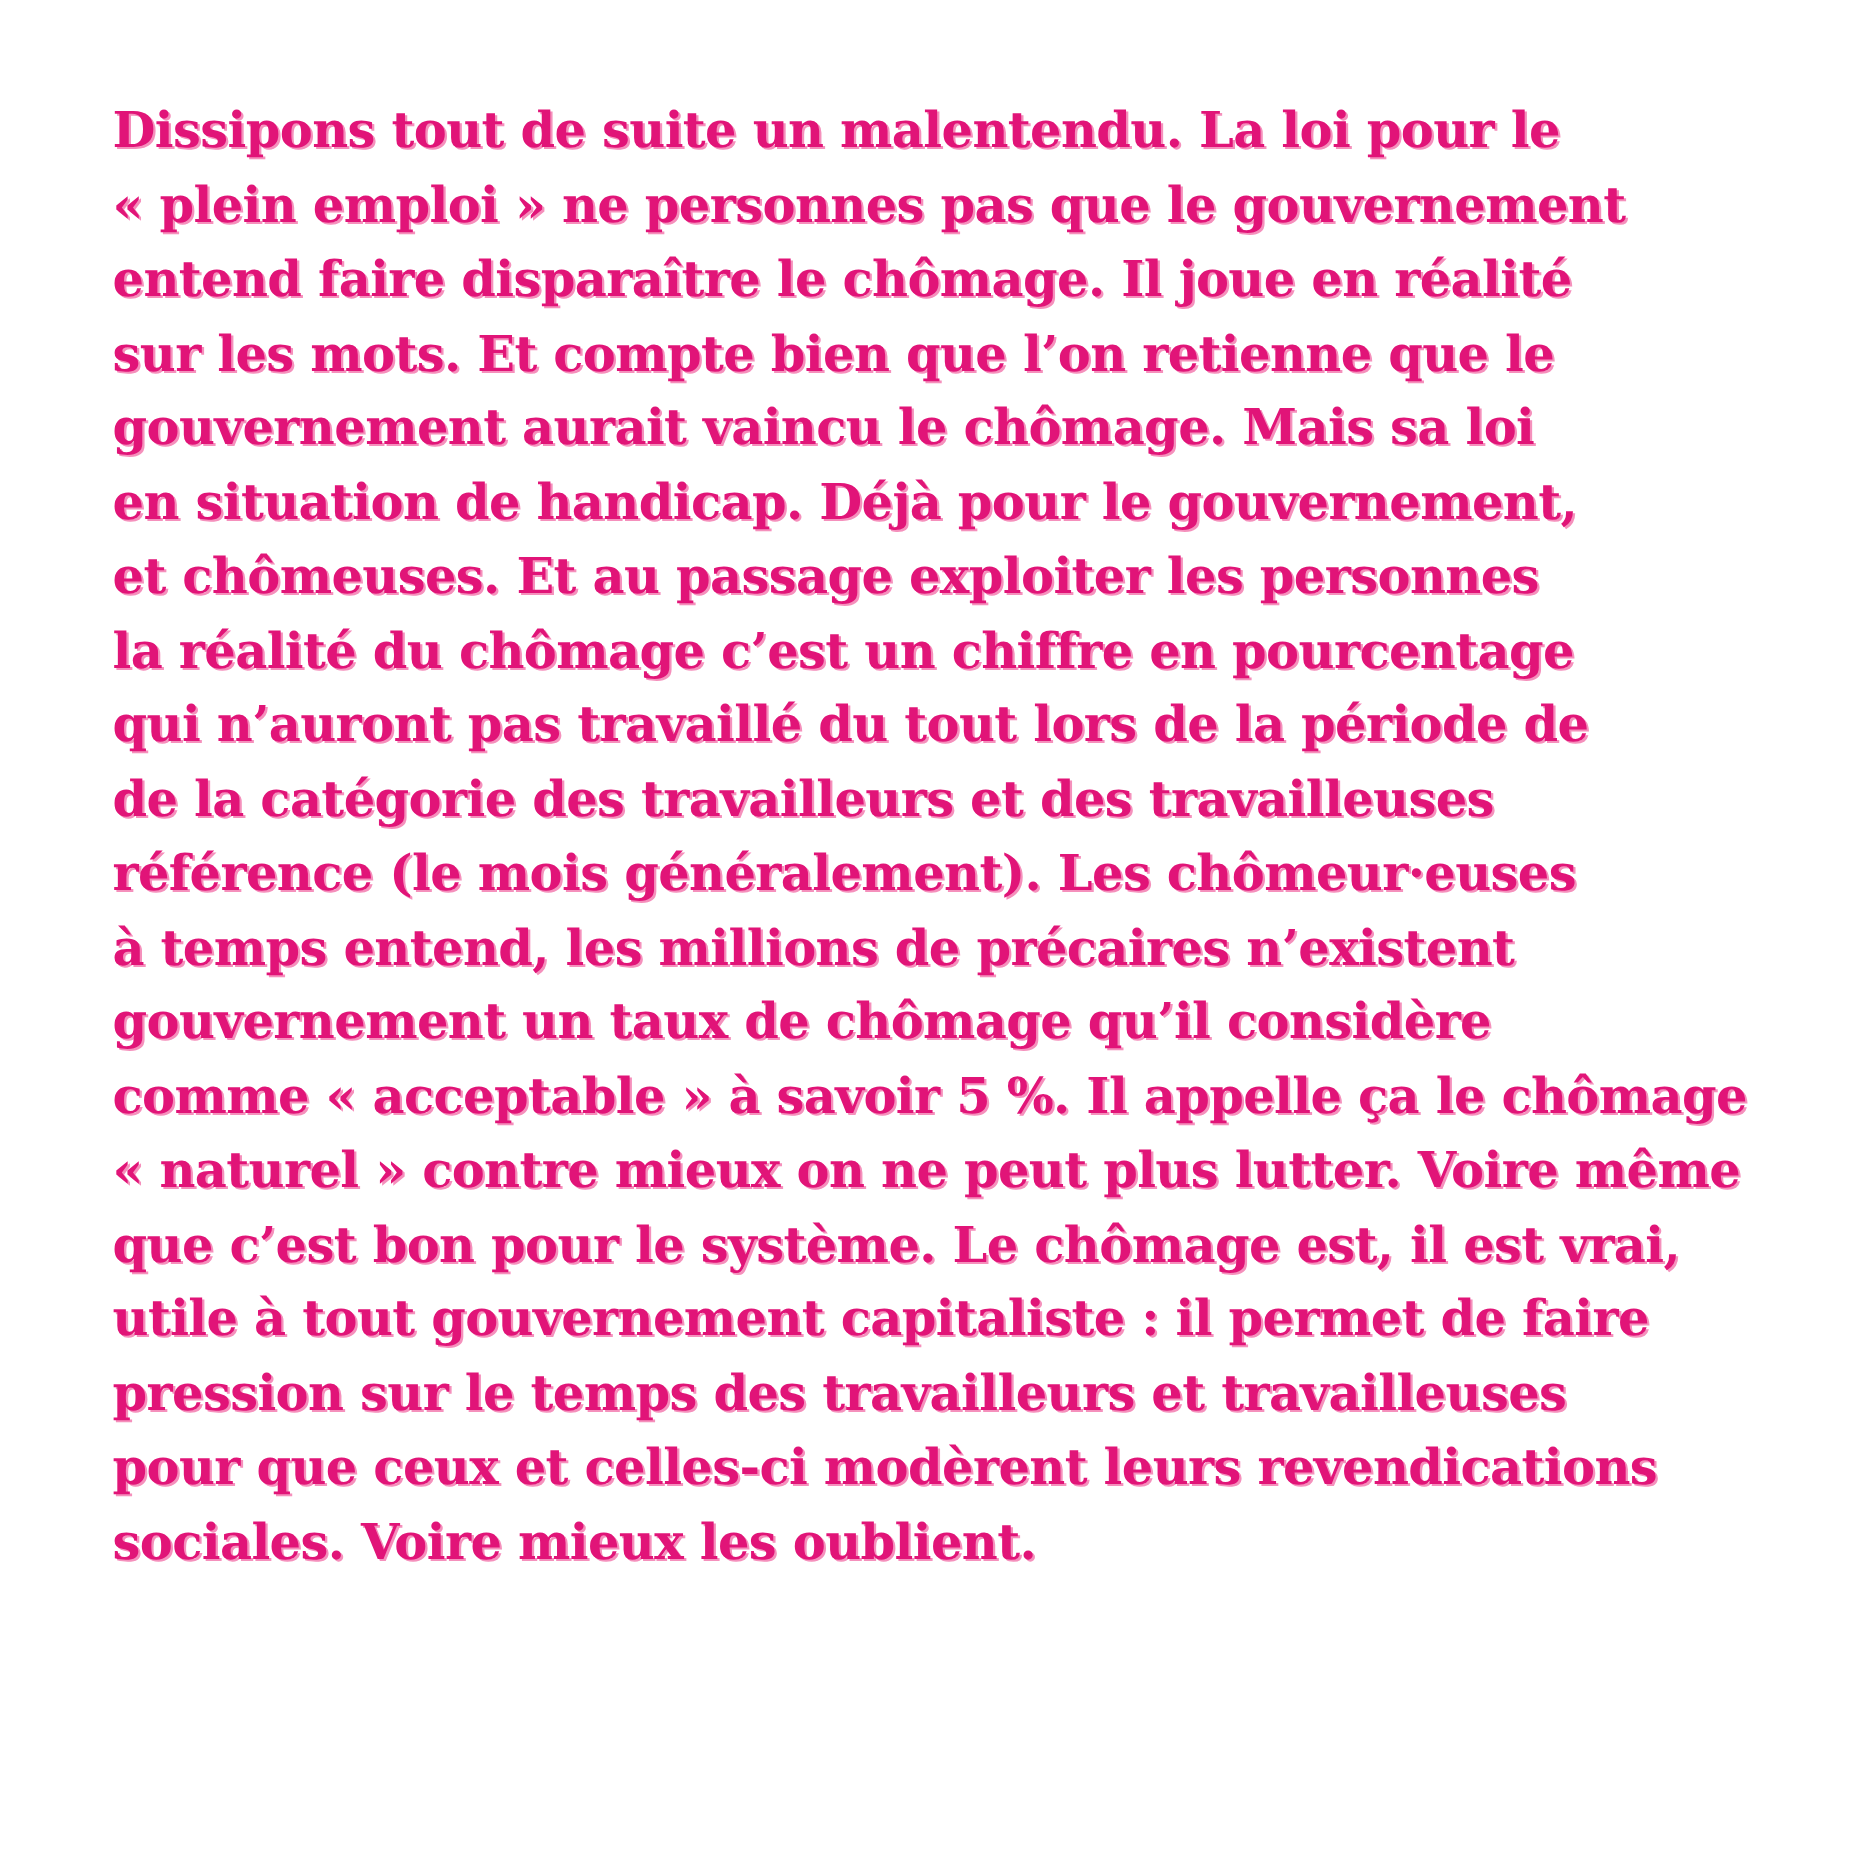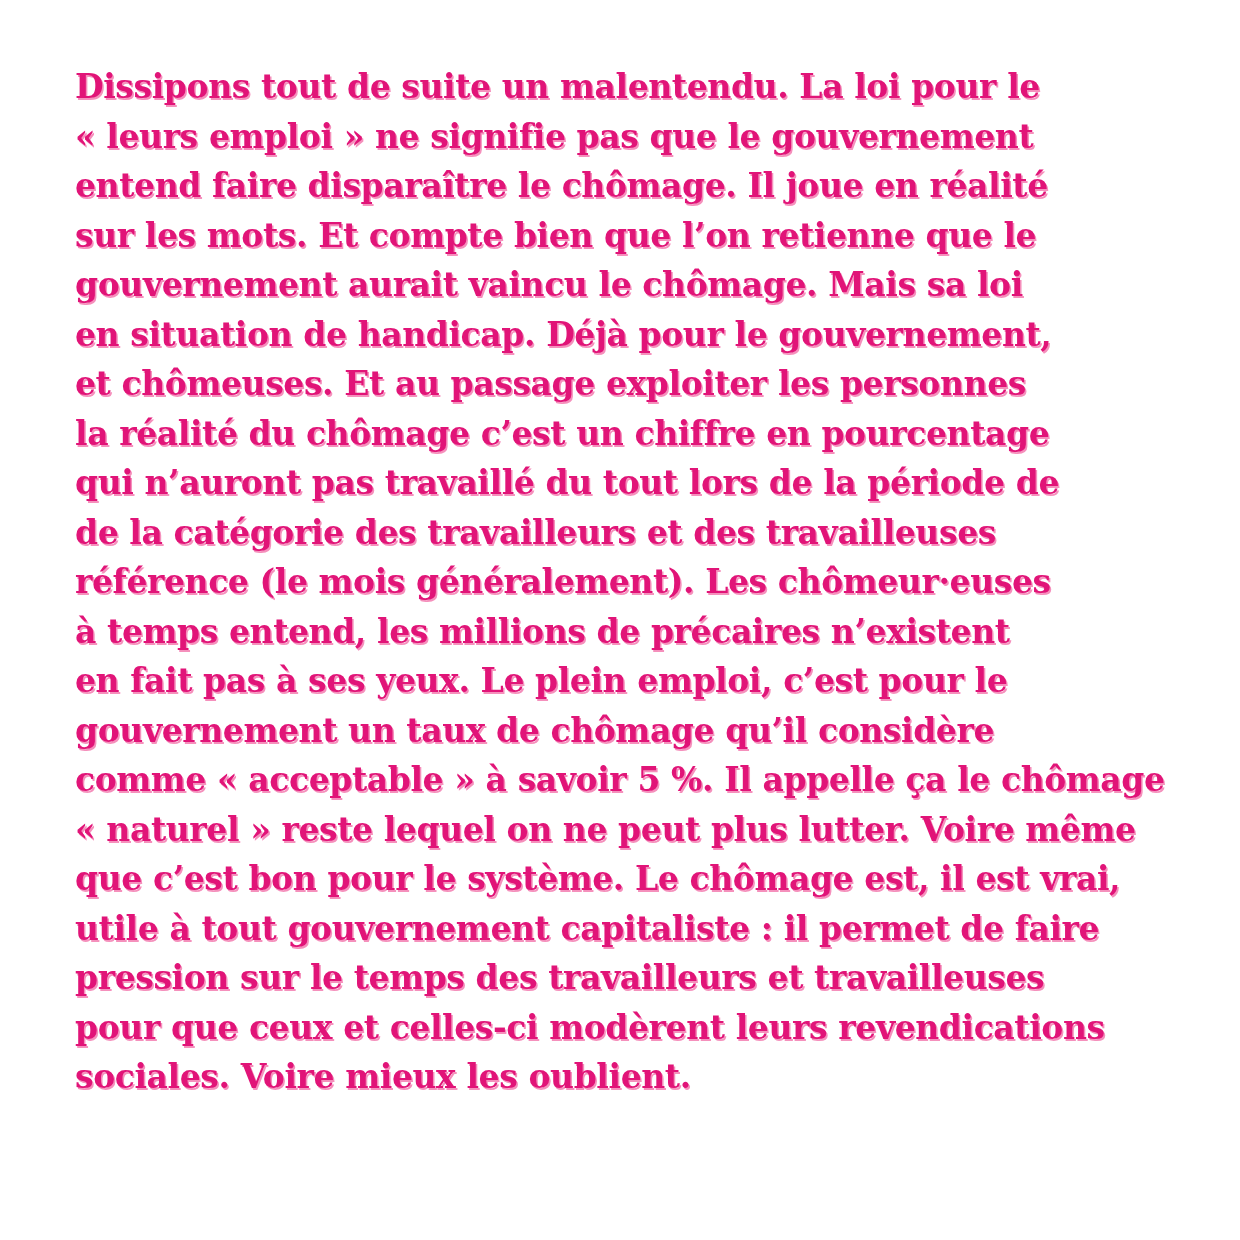--- a/index.html
+++ b/index.html
@@ -38,34 +38,33 @@
   .text-line {
     height: 49.5px;
   }
 </style>
 </head>
 <body>
 
 <div class="page">
   <div class="text-block">
     <div class="text-line">Dissipons tout de suite un malentendu. La loi pour le</div>
-    <div class="text-line">« leurs emploi » ne signifie pas que le gouvernement</div>
+    <div class="text-line">« plein emploi » ne personnes pas que le gouvernement</div>
     <div class="text-line">entend faire disparaître le chômage. Il joue en réalité</div>
     <div class="text-line">sur les mots. Et compte bien que l’on retienne que le</div>
     <div class="text-line">gouvernement aurait vaincu le chômage. Mais sa loi</div>
     <div class="text-line">en situation de handicap. Déjà pour le gouvernement,</div>
     <div class="text-line">et chômeuses. Et au passage exploiter les personnes</div>
     <div class="text-line">la réalité du chômage c’est un chiffre en pourcentage</div>
     <div class="text-line">qui n’auront pas travaillé du tout lors de la période de</div>
     <div class="text-line">de la catégorie des travailleurs et des travailleuses</div>
     <div class="text-line">référence (le mois généralement). Les chômeur·euses</div>
     <div class="text-line">à temps entend, les millions de précaires n’existent</div>
-    <div class="text-line">en fait pas à ses yeux. Le plein emploi, c’est pour le</div>
     <div class="text-line">gouvernement un taux de chômage qu’il considère</div>
     <div class="text-line">comme « acceptable » à savoir 5 %. Il appelle ça le chômage</div>
-    <div class="text-line">« naturel » reste lequel on ne peut plus lutter. Voire même</div>
+    <div class="text-line">« naturel » contre mieux on ne peut plus lutter. Voire même</div>
     <div class="text-line">que c’est bon pour le système. Le chômage est, il est vrai,</div>
     <div class="text-line">utile à tout gouvernement capitaliste : il permet de faire</div>
     <div class="text-line">pression sur le temps des travailleurs et travailleuses</div>
     <div class="text-line">pour que ceux et celles-ci modèrent leurs revendications</div>
     <div class="text-line">sociales. Voire mieux les oublient.</div>
   </div>
 </div>
 
 </body></html>

